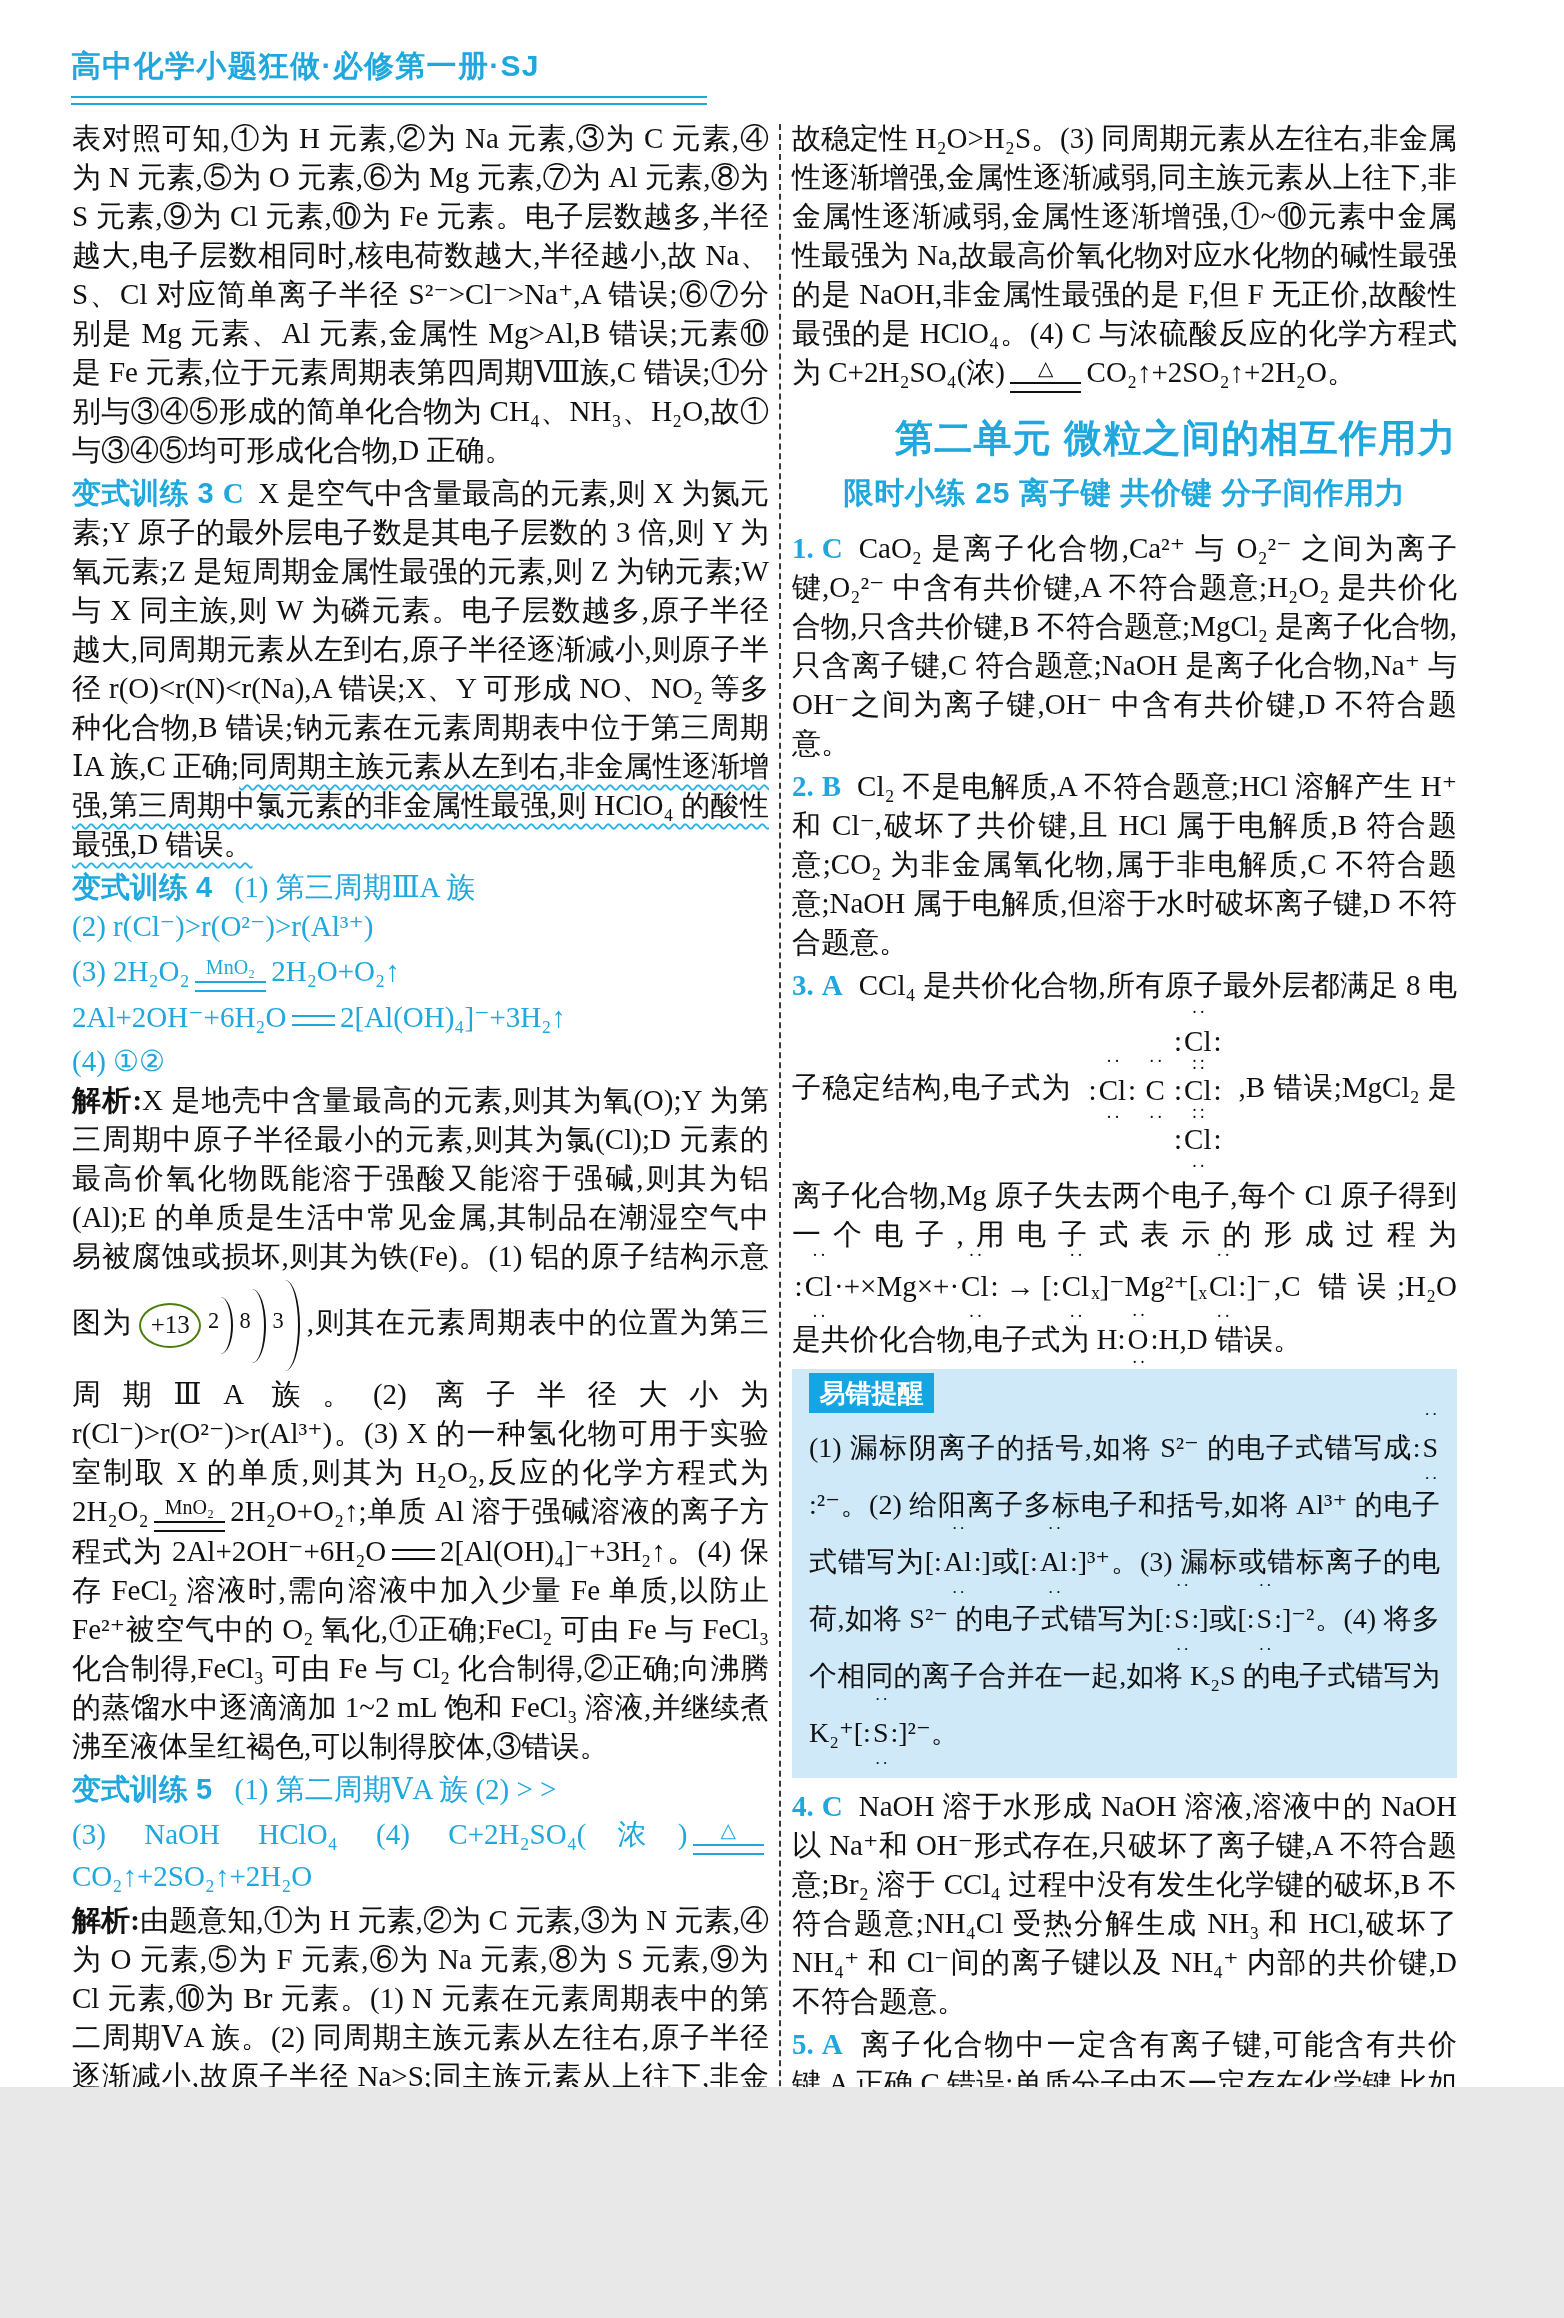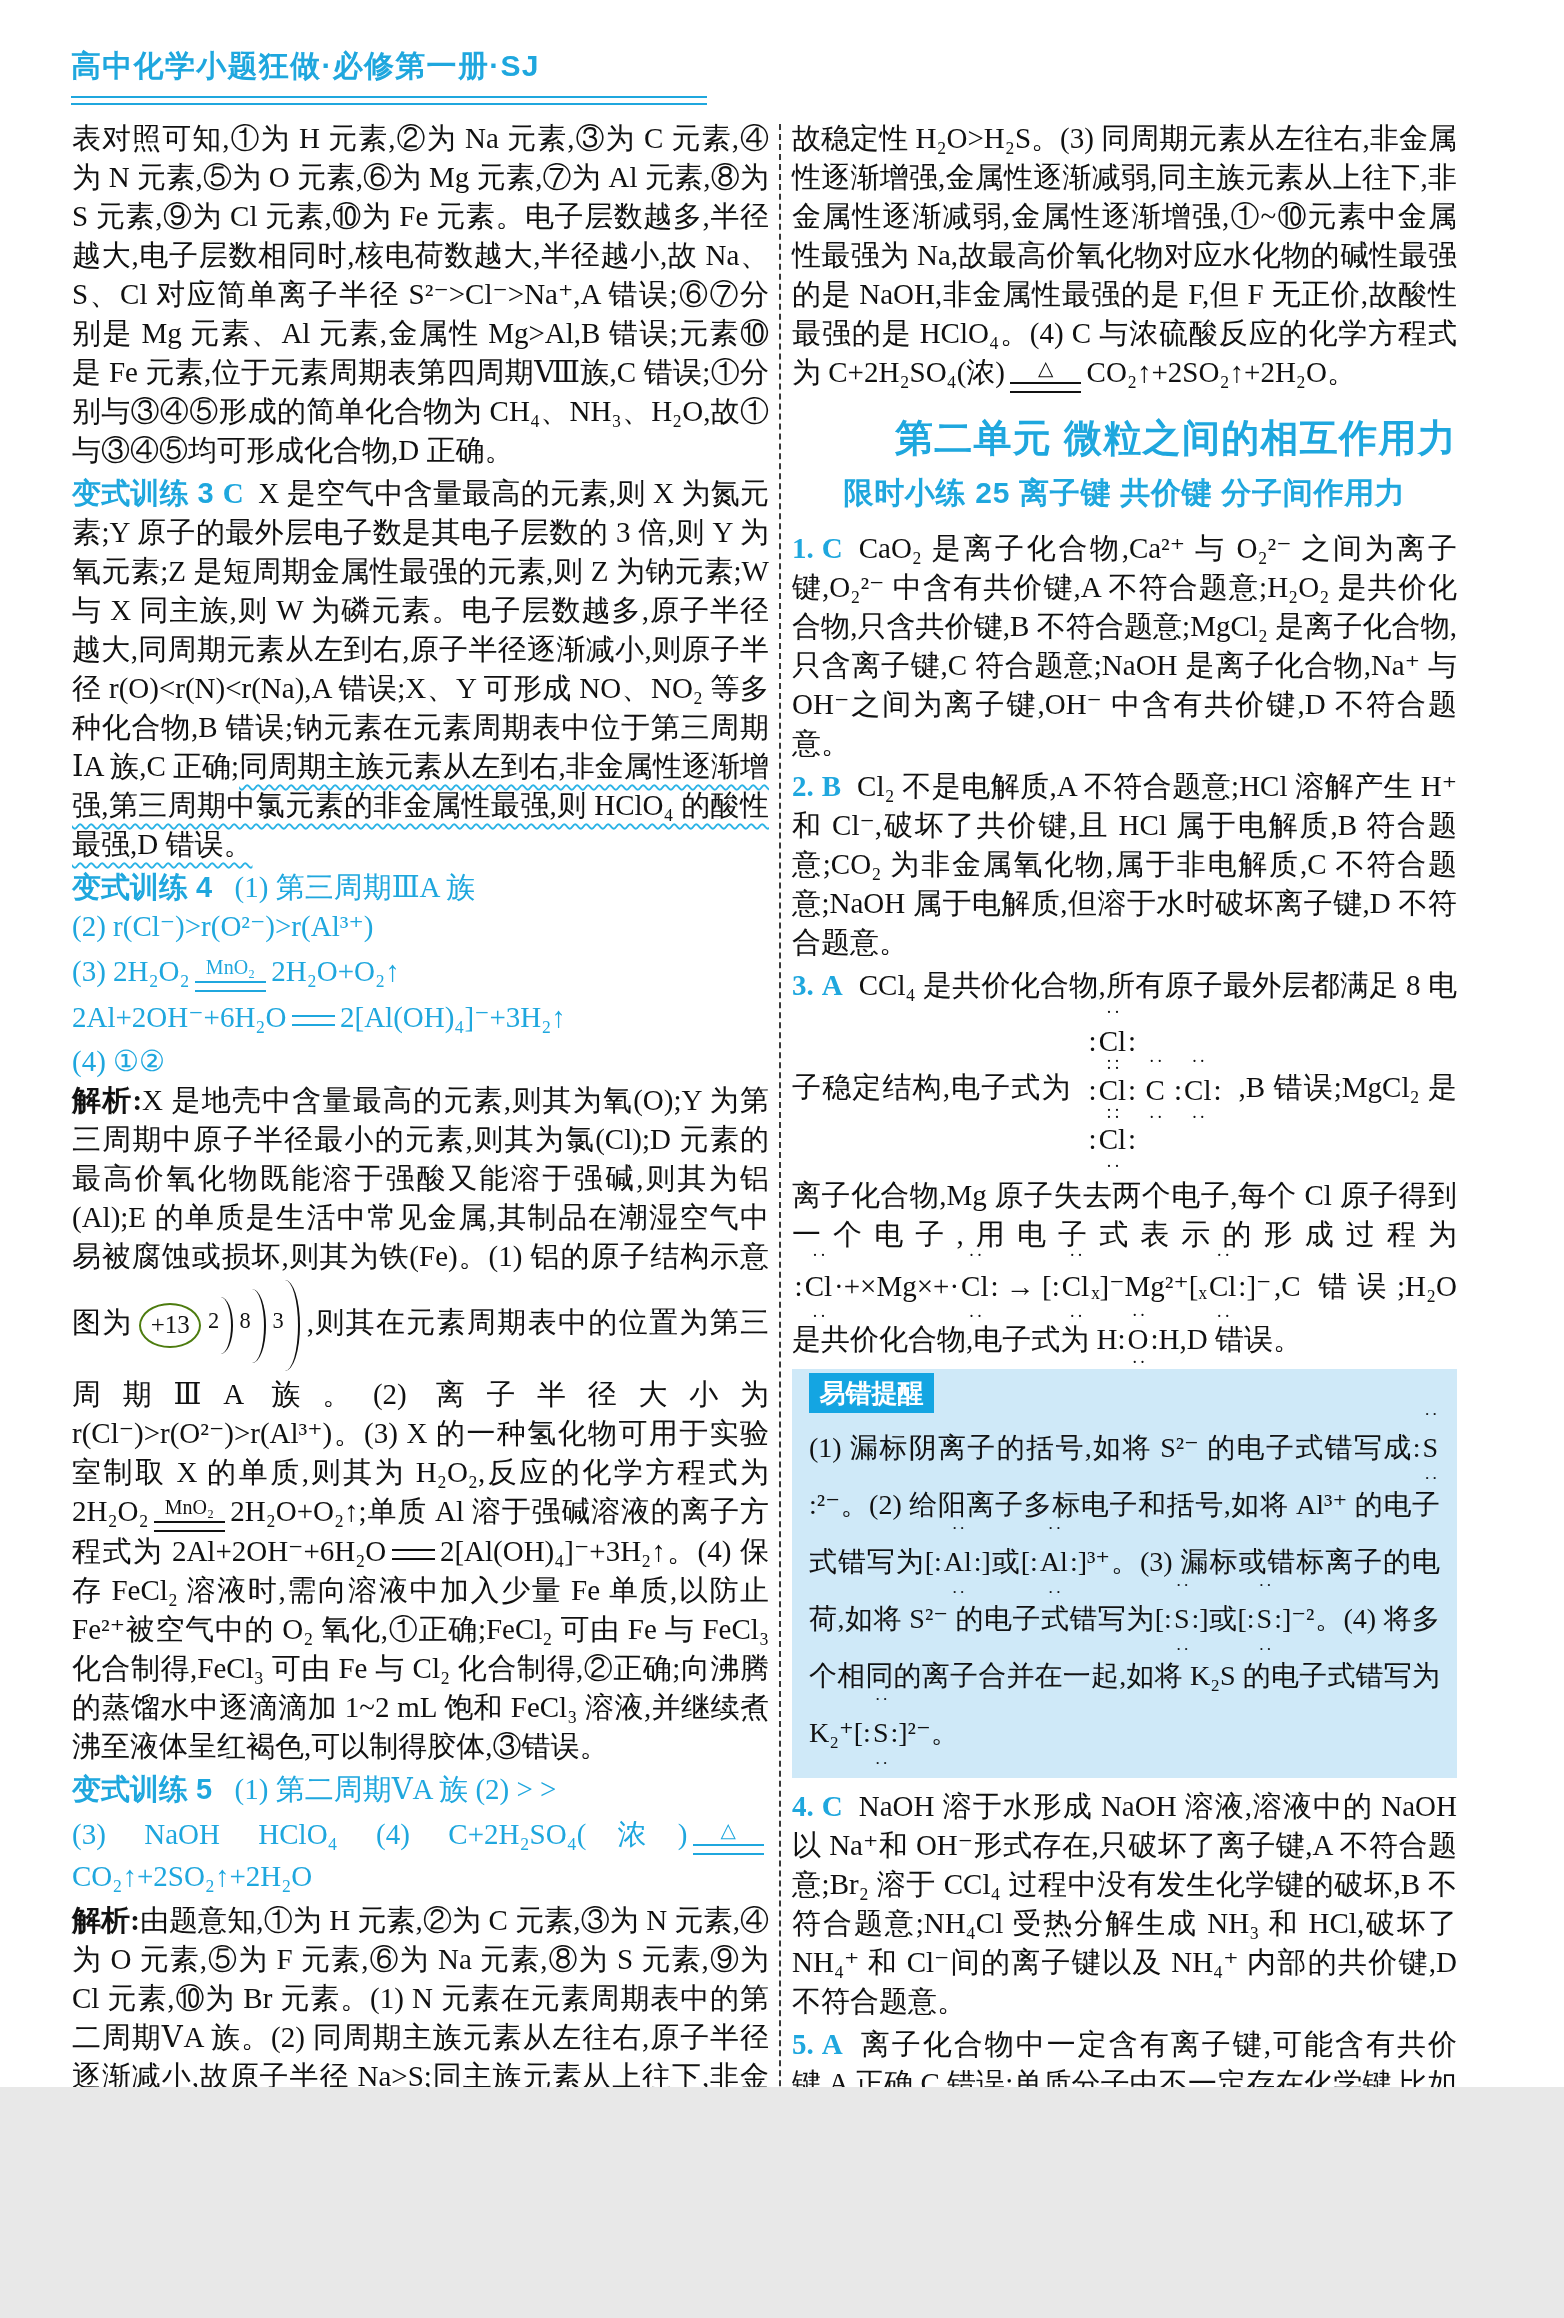--- a/index.html
+++ b/index.html
@@ -42,21 +42,21 @@
   .eqov.nolbl .dl{width:43px;}
   
   .ud{position:relative;display:inline-block;margin:0 2px;}
   .ud::before,.ud::after{
     content:"\00B7\00A0\00B7";position:absolute;left:50%;transform:translateX(-50%);
     font-size:0.62em;line-height:0.5;letter-spacing:-1.3px;white-space:nowrap;
   }
   .ud::before{top:-0.5em;}
   .ud::after{bottom:-0.42em;}
   
-  .ccl4{display:inline-flex;flex-direction:column;align-items:flex-start;vertical-align:middle;margin:12px 17px;line-height:49px;}
+  .ccl4{display:inline-flex;flex-direction:column;align-items:flex-end;vertical-align:middle;margin:12px 17px;line-height:49px;}
   .formation{display:inline-block;margin:6.6px 2.6px;line-height:53px;}
   
   .atom{display:inline-flex;align-items:center;vertical-align:middle;margin:0 6.6px;height:99px;}
   .atom .core{
     display:inline-block;min-width:58px;height:41px;line-height:40px;text-align:center;
     border:2px solid #4d7c0f;border-radius:50%;font-size:25px;
   }
   .atom .shellnum{font-size:22.4px;margin:0 1.3px 0 6.6px;position:relative;top:-5.3px;}
   .atom .arc{display:inline-block;border:0 solid #111;border-right-width:2.6px;}
   .atom .arc.a1{width:10.5px;height:57px;border-radius:0 100% 100% 0 / 0 50% 50% 0;}

